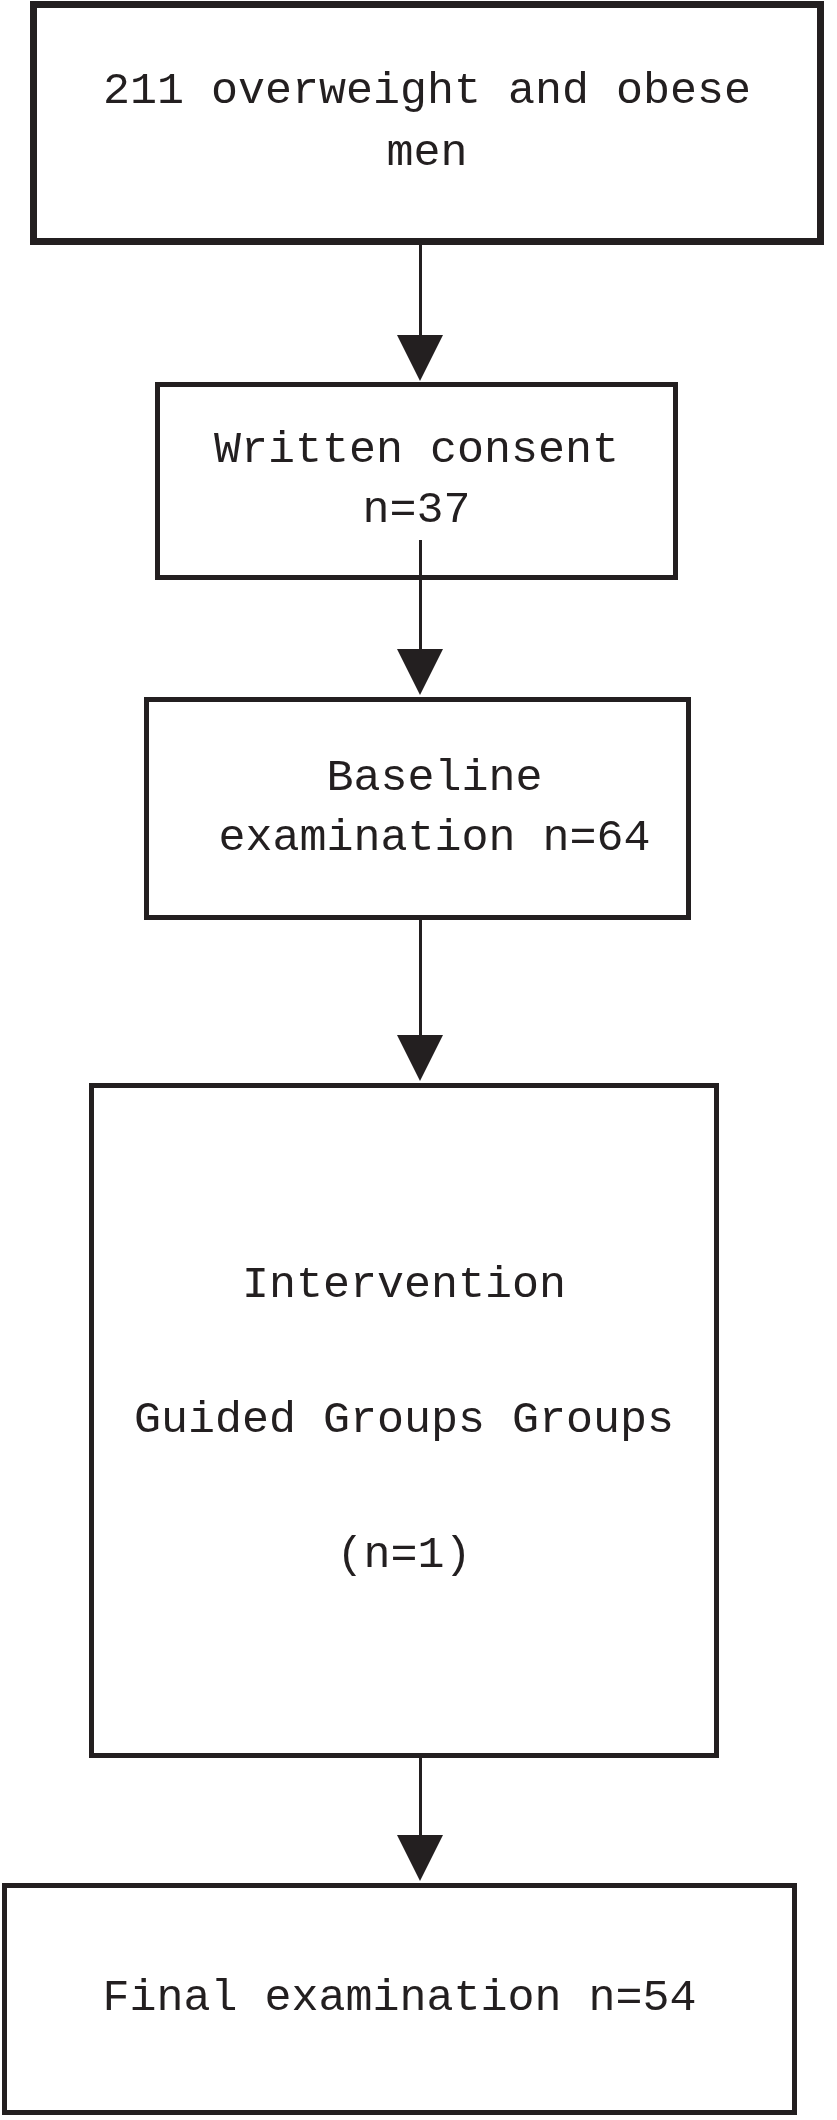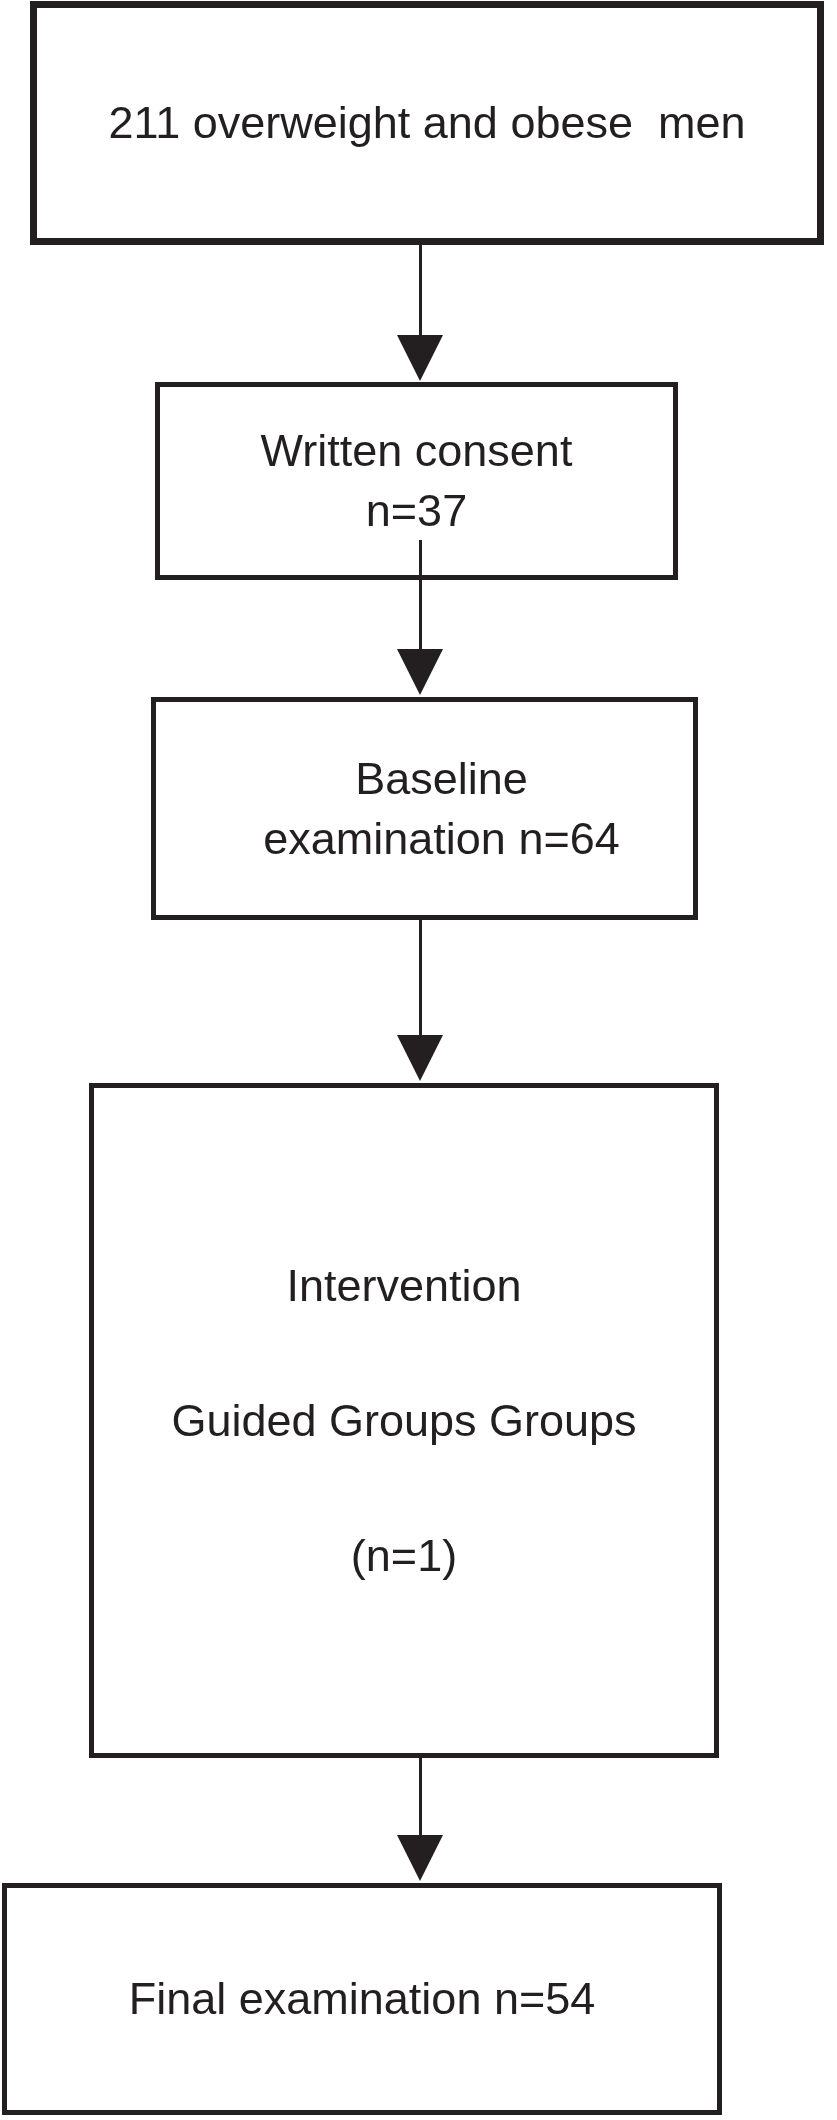--- a/index.html
+++ b/index.html
@@ -1,16 +1,16 @@
 <!DOCTYPE html>
 <html style="--ink: #231f20; --paper: #ffffff;"><head>
 <meta charset="utf-8">
 <style>
   :root { --ink: #231f20; --paper: #ffffff; }
-  * { box-sizing: border-box; }
+  * { box-sizing: border-box; font-family: Liberation Mono, monospace; }
   html, body { margin: 0; padding: 0; background: var(--paper); }
   .figure {
     position: relative;
     width: 837px;
     height: 2120px;
     background: var(--paper);
     font-family: "Liberation Sans", sans-serif;
     color: var(--ink);
     overflow: hidden;
   }
@@ -27,24 +27,24 @@
   .node .line {
     display: block;
     font-size: 45px;
     line-height: 62px;
     white-space: pre-wrap;
   }
   #node-population { left: 30px; top: 1px; width: 794px; height: 244px; border-width: 7px; }
   #node-consent    { left: 155px; top: 382px; width: 523px; height: 198px; }
   #node-consent .line,
   #node-baseline .line { line-height: 60px; }
-  #node-baseline   { left: 151px; top: 697px; width: 547px; height: 223px; padding-left: 34px; }
+  #node-baseline   { left: 144px; top: 697px; width: 547px; height: 223px; padding-left: 34px; }
   #node-intervention { left: 89px; top: 1083px; width: 630px; height: 675px; gap: 8px; }
   #node-intervention .line { line-height: 127px; }
-  #node-final      { left: 2px; top: 1883px; width: 720px; height: 232px; }
+  #node-final      { left: 2px; top: 1883px; width: 795px; height: 232px; }
 
   .arrow {
     position: absolute;
     width: 46px;
     display: flex;
     flex-direction: column;
     align-items: center;
   }
   .arrow .arrow-line {
     width: 3px;

